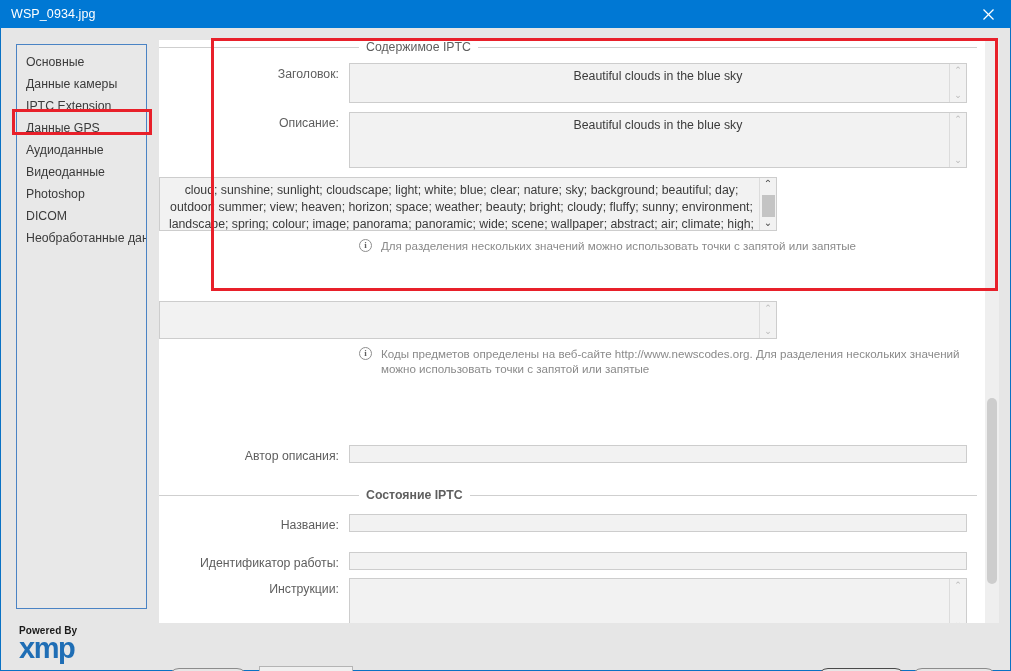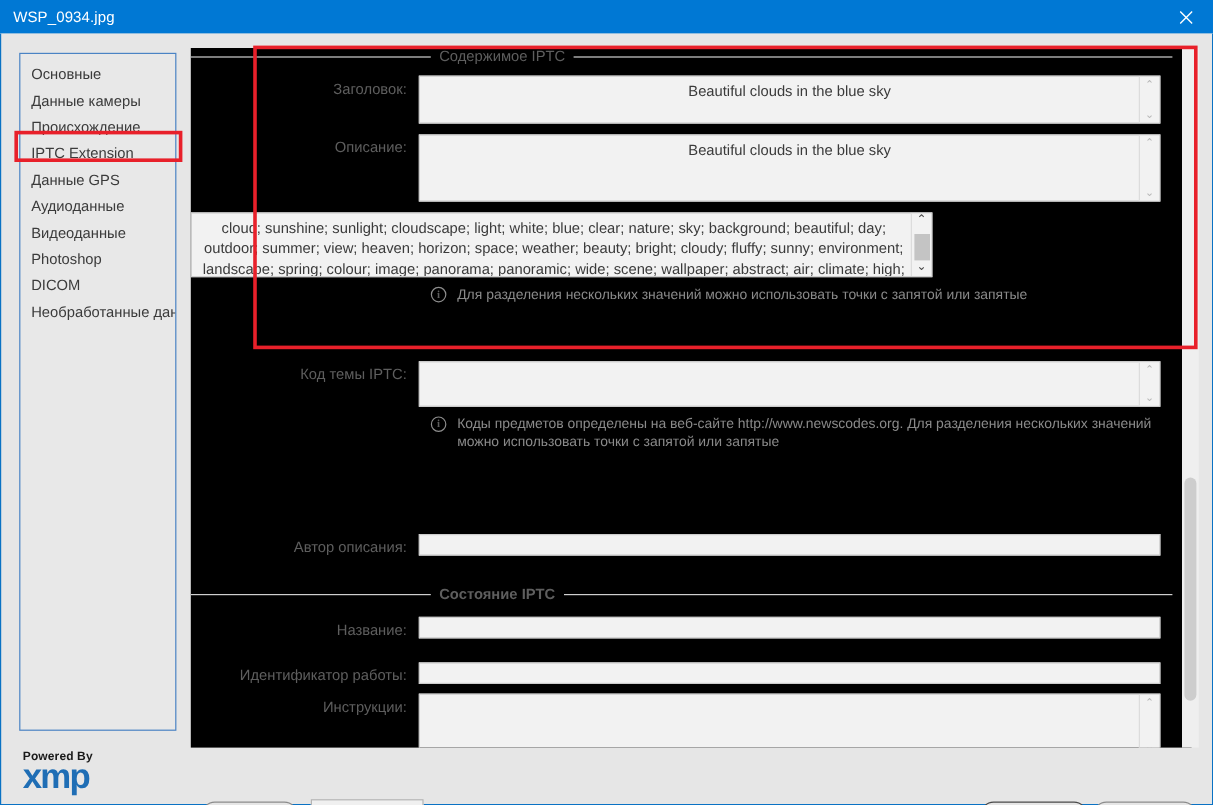--- a/index.html
+++ b/index.html
@@ -50,21 +50,21 @@
   }
 
   
   #xmp-logo { position:absolute; left:18px; top:597px; width:120px; }
   #xmp-powered { font-size:10px; font-weight:bold; color:#1a1a1a; letter-spacing:.1px; }
   #xmp-word { font-size:29px; font-weight:bold; color:#1f6eb5; letter-spacing:-1.5px; line-height:26px; margin-top:-1px; }
 
   
   #main {
     position:absolute; left:158px; top:12px; width:834px; height:583px;
-    background:#000000; overflow:hidden;
+    background:#ffffff; overflow:hidden;
   }
   #content { position:relative; width:818px; }
 
   
   .section-head {
     display:flex; align-items:center; gap:7px;
     font-size:12.3px; color:#5e5e5e;
     margin: 0 0 0 0;
   }
   .section-head .rule { height:1px; background:#cfcfcf; }
@@ -166,21 +166,20 @@
       <line x1="10.5" y1="0.5" x2="0.5" y2="10.5" stroke="#ffffff" stroke-width="1.2"></line>
     </svg>
   </div>
 </div>
 
 <div id="dialog">
 
   <div id="sidebar">
     <div class="nav-item">Основные</div>
     <div class="nav-item">Данные камеры</div>
-    <div class="nav-item">Происхождение</div>
     <div class="nav-item">IPTC Extension</div>
     <div class="nav-item">Данные GPS</div>
     <div class="nav-item">Аудиоданные</div>
     <div class="nav-item">Видеоданные</div>
     <div class="nav-item">Photoshop</div>
     <div class="nav-item">DICOM</div>
     <div class="nav-item">Необработанные дан…</div>
   </div>
 
   <div id="xmp-logo">
@@ -231,21 +230,20 @@
           </div>
         </div>
       </div>
 
       <div class="hint">
         <div class="ico">i</div>
         <div>Для разделения нескольких значений можно использовать точки с запятой или запятые</div>
       </div>
 
       <div class="row" style="margin-top:48px;">
-        <div class="lab">Код темы IPTC:</div>
         <div class="fieldwrap" style="width:618px;">
           <div class="fld multi" style="height:38px;"></div>
           <div class="spin">
             <span>⌃</span>
             <span>⌄</span>
           </div>
         </div>
       </div>
 
       <div class="hint">
@@ -273,21 +271,21 @@
         </div>
       </div>
 
       <div class="row" style="margin-top:20px;">
         <div class="lab">Идентификатор работы:</div>
         <div class="fieldwrap" style="width:618px;">
           <div class="fld" style="height:18px; padding-top:1px;"></div>
         </div>
       </div>
 
-      <div class="row" style="margin-top:8px;text-decoration:underline;">
+      <div class="row" style="margin-top:8px;">
         <div class="lab">Инструкции:</div>
         <div class="fieldwrap" style="width:618px;">
           <div class="fld multi" style="height:52px;"></div>
           <div class="spin">
             <span>⌃</span>
             <span>⌄</span>
           </div>
         </div>
       </div>
 

